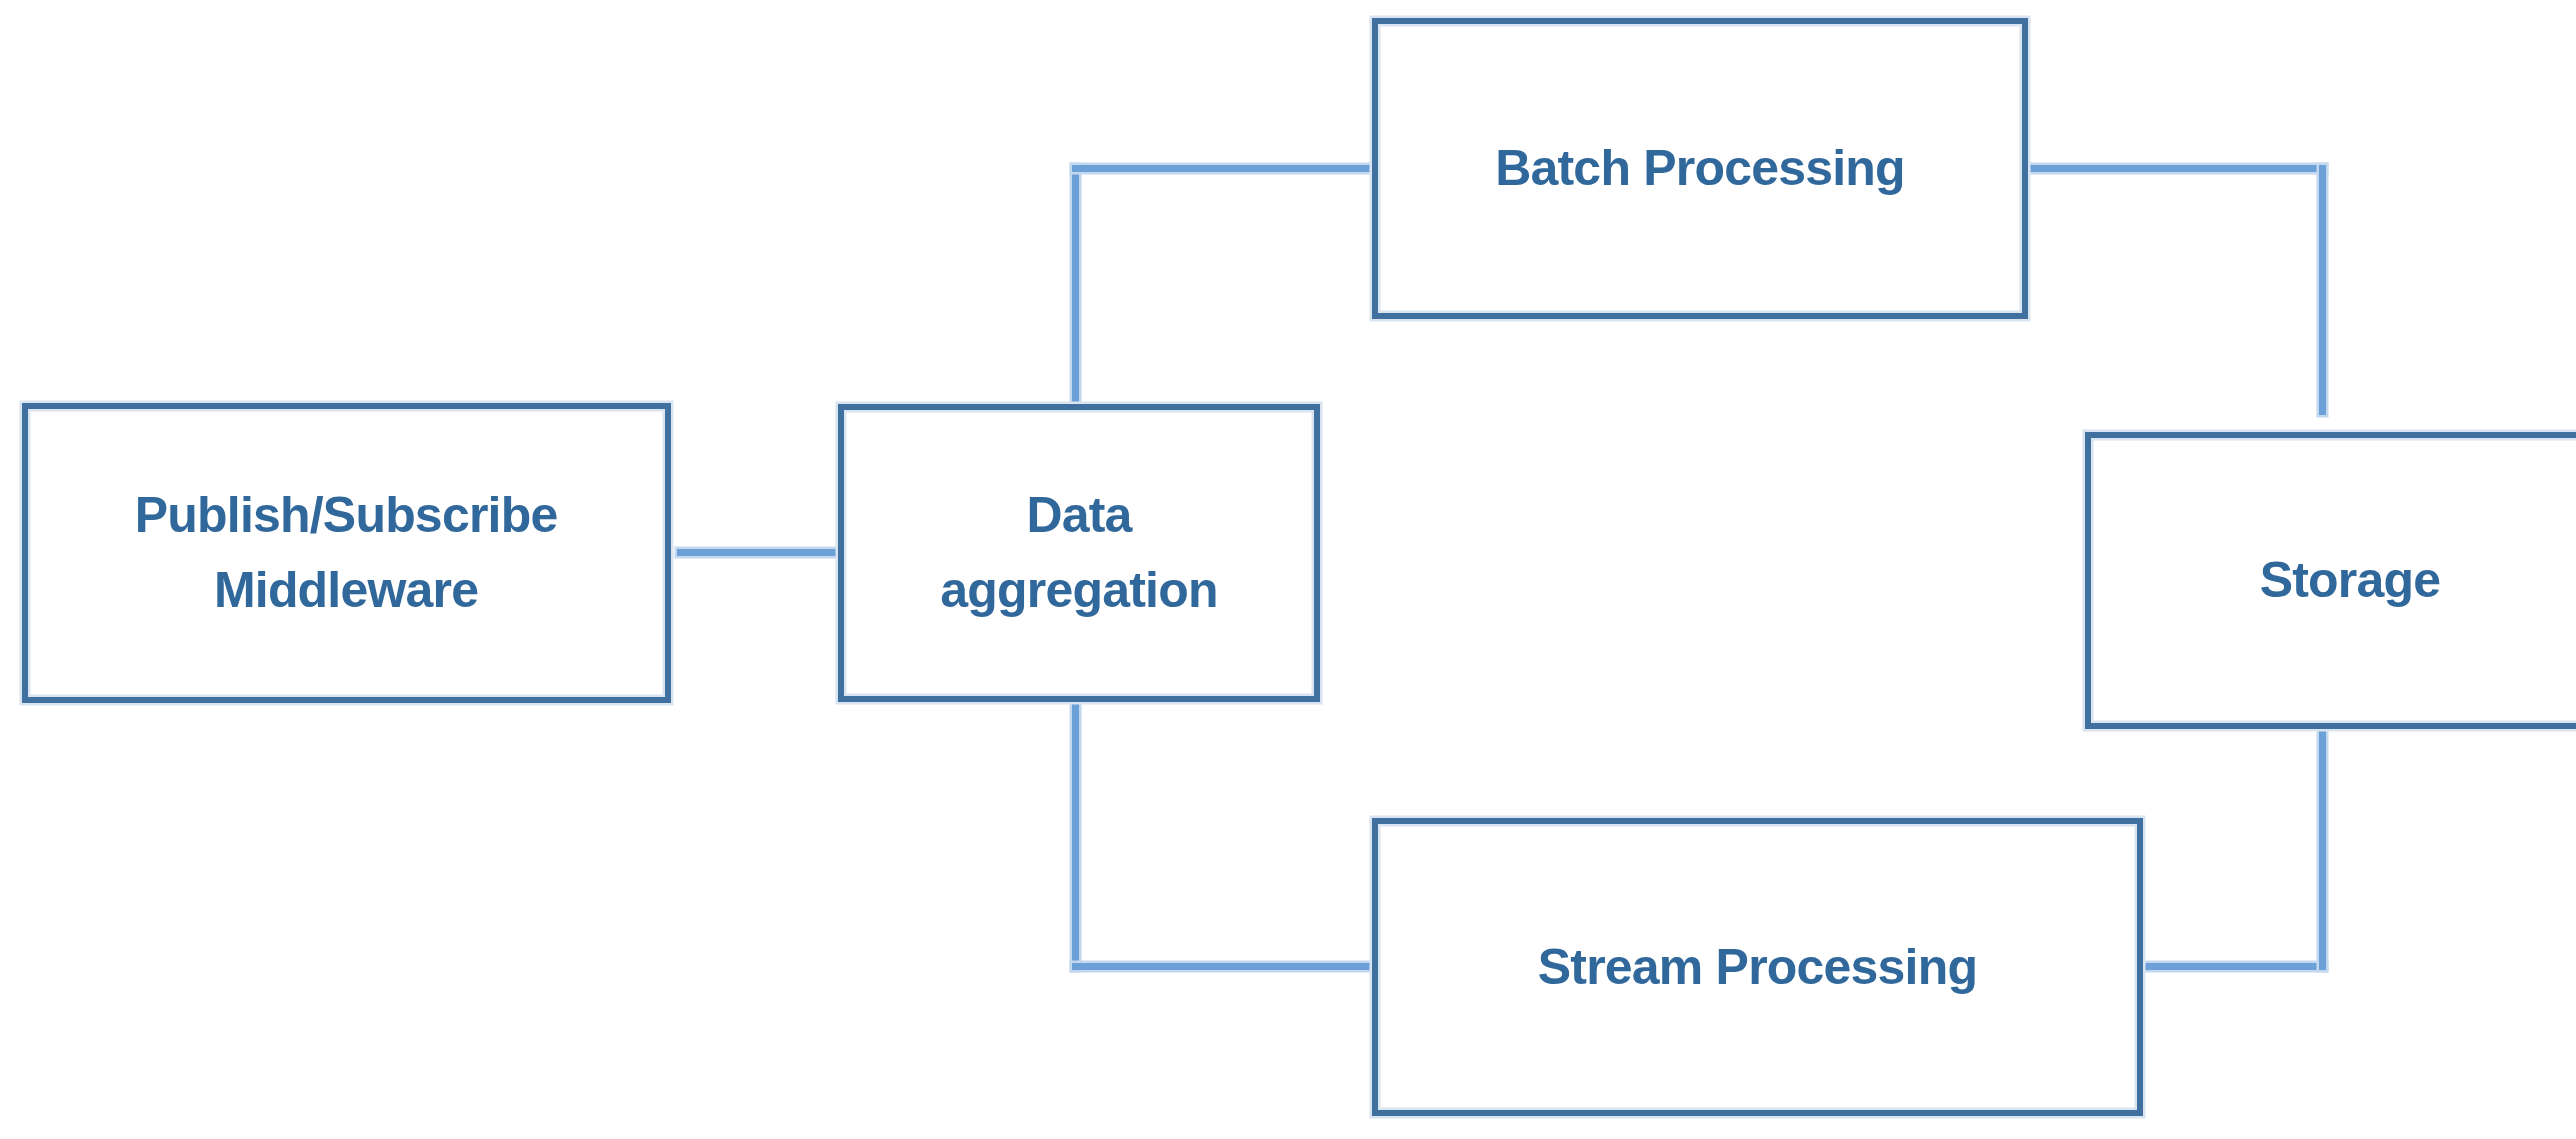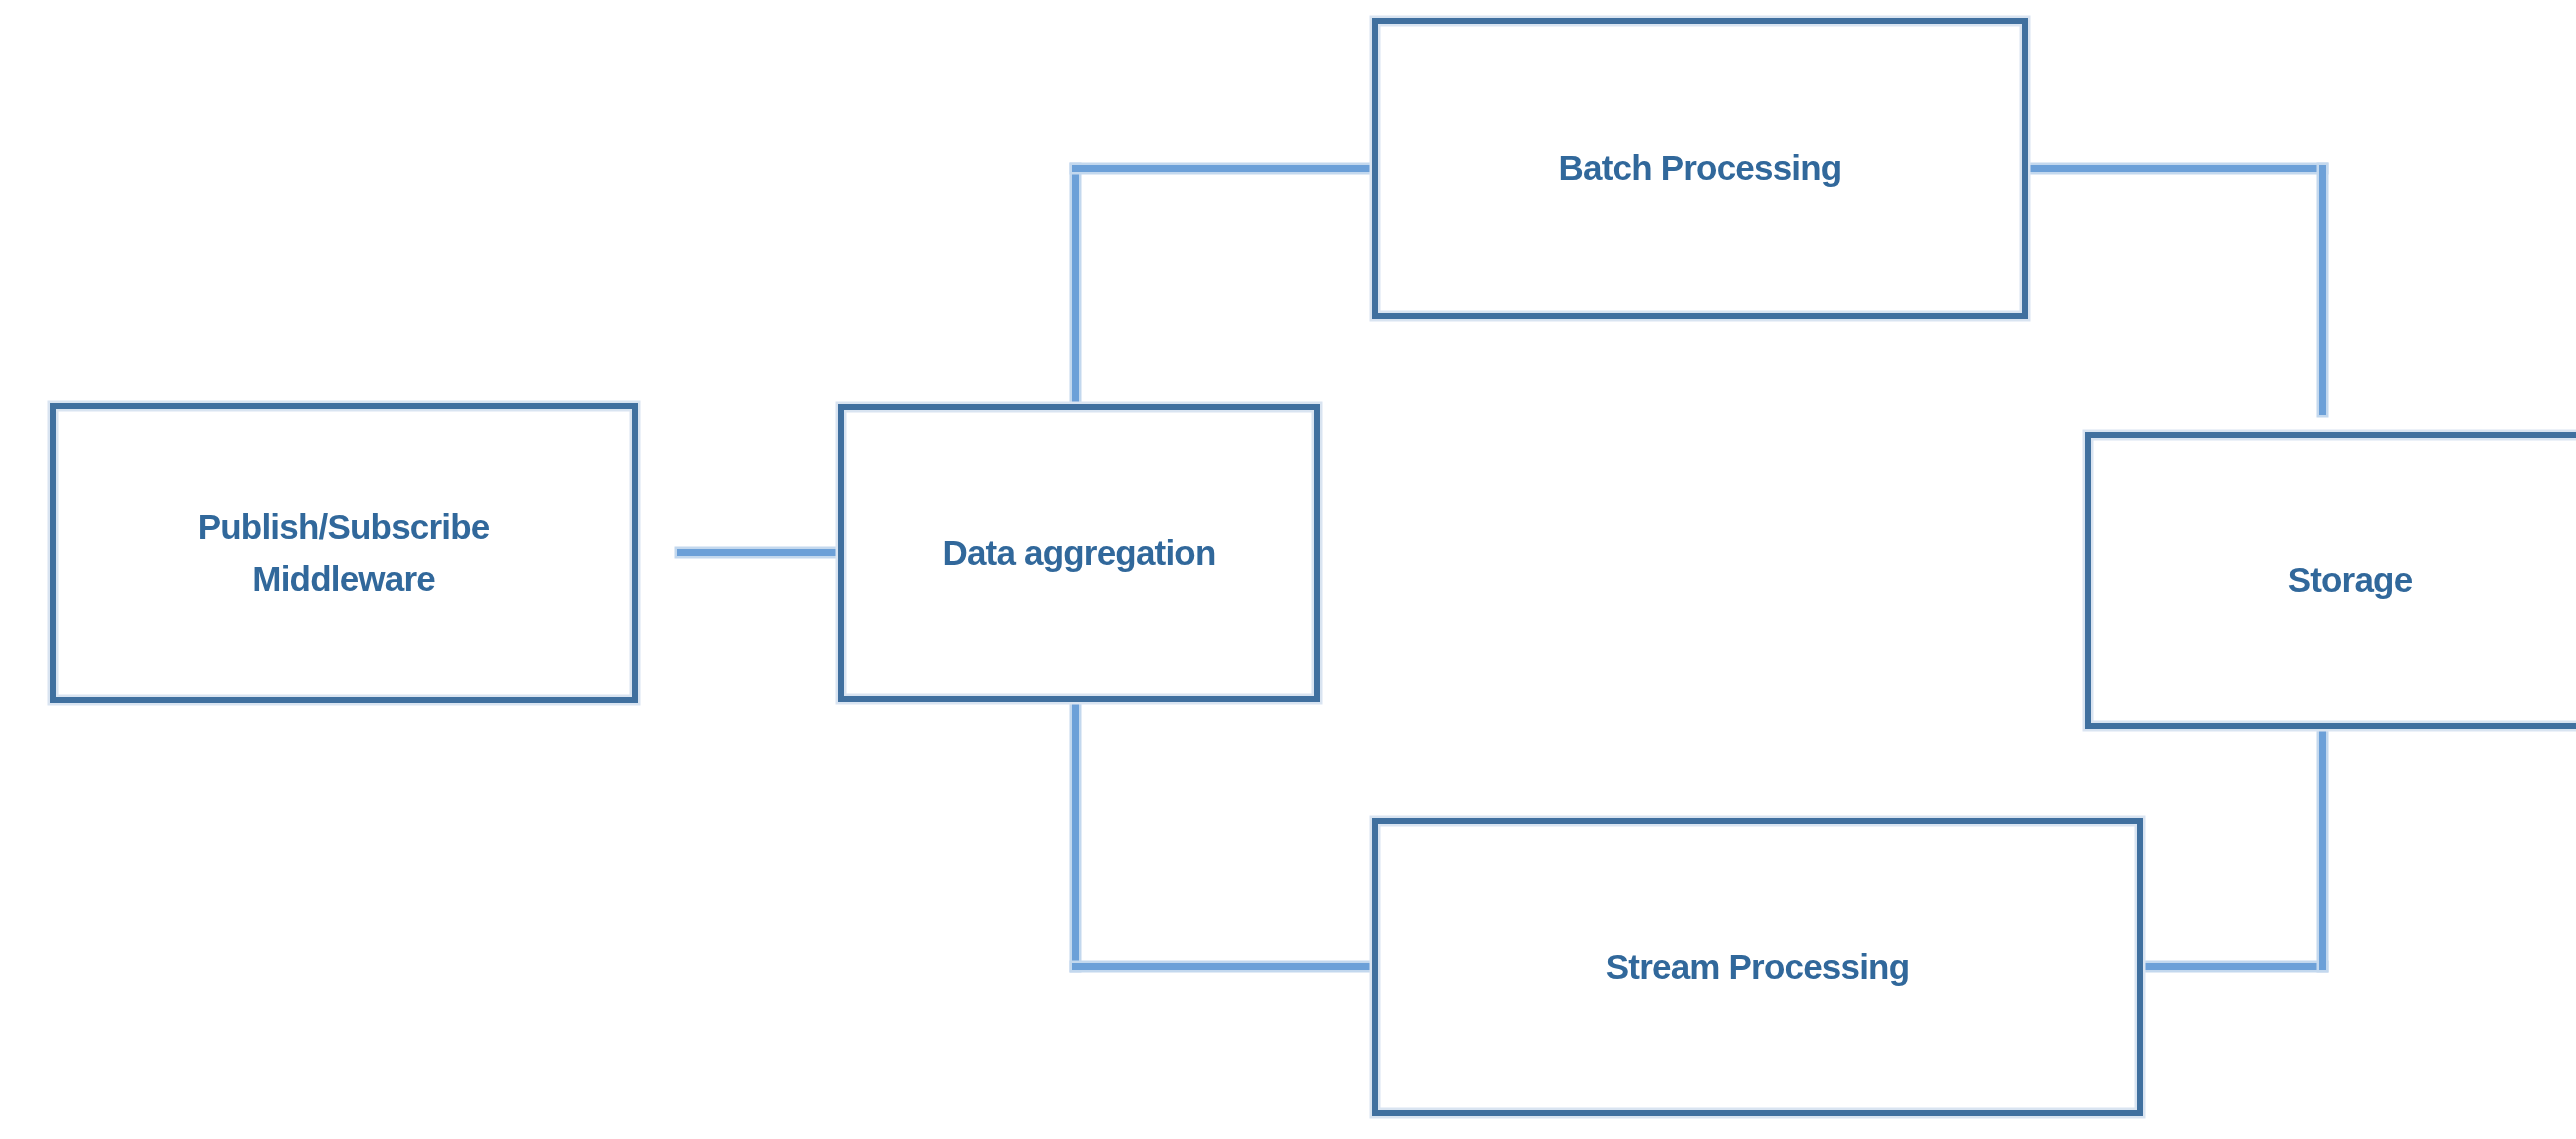--- a/index.html
+++ b/index.html
@@ -30,34 +30,34 @@
     border:6.6px solid var(--node-border);
     box-shadow:0 0 0 2.5px var(--node-halo), inset 0 0 0 2.5px var(--node-halo);
     display:flex;
     align-items:center;
     justify-content:center;
     text-align:center;
     z-index:2;
   }
   .node .label{
     color:var(--label-text);
-    font-size:35px;
+    font-size:50px;
     font-weight:bold;
     line-height:1.5;
     letter-spacing:-0.8px;
     padding:0 50px;
   }
   .edge-seg{
     position:absolute;
     background:var(--connector);
     box-shadow:0 0 0 2.5px var(--connector-halo);
     z-index:1;
   }
   
-  #node-pubsub      {left:21.6px;   top:403px; width:588px; height:300px;margin-left:28px;}
+  #node-pubsub      {left:21.6px;   top:403px; width:649px; height:300px;}
   #node-aggregation {left:838px; top:404px; width:482px; height:298px;}
   #node-batch       {left:1372px; top:18px;  width:656px; height:301px;}
   #node-stream      {left:1372px; top:818px; width:771px; height:298px;}
   #node-storage     {left:2085px; top:432px; width:530px; height:297px;}
   
   #e1h  {left:677px;  top:549px;  width:162px; height:6.6px;}
   #e2v  {left:1072px; top:165px;  width:6.6px;   height:245px;}
   #e2h  {left:1072px; top:165px;  width:299px; height:6.6px;}
   #e3v  {left:1072px; top:697px;  width:6.6px;   height:273px;}
   #e3h  {left:1072px; top:963px; width:299px; height:6.6px;}

